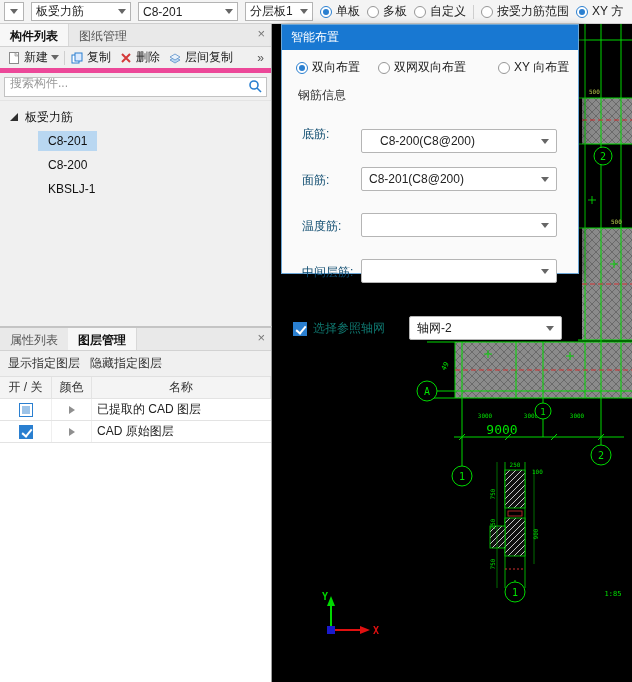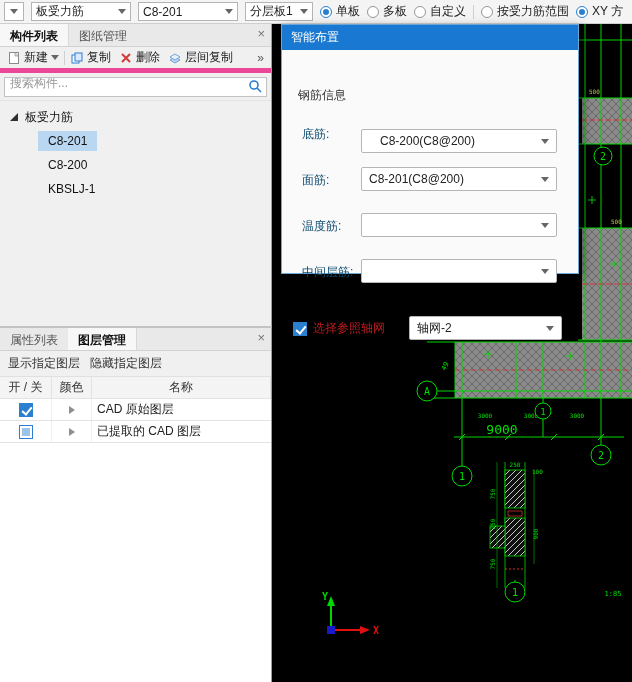--- a/index.html
+++ b/index.html
@@ -66,21 +66,21 @@
 
   
   .dialog{position:absolute;left:281px;top:24px;width:298px;height:250px;background:#fafafa;
           border:1px solid #6ba6d6;box-shadow:3px 4px 10px rgba(0,0,0,.5);z-index:8;}
   .dlg-title{height:25px;background:#1878d2;color:#fff;display:flex;align-items:center;padding-left:9px;}
   .dlg-radios{position:absolute;left:14px;top:34px;display:flex;gap:18px;align-items:center;}
   .grp-label{position:absolute;left:16px;top:62px;color:#333;}
   .flabel{position:absolute;left:20px;color:#0c4a6e;}
   .dcombo{position:absolute;left:79px;width:196px;height:24px;background:#fff;border:1px solid #b5b5b5;
           border-radius:2px;display:flex;align-items:center;justify-content:space-between;padding:0 7px;}
-  .axis-cb{position:absolute;left:11px;top:295px;display:flex;align-items:center;gap:6px;color:#b91c1c;}
+  .axis-cb{position:absolute;left:11px;top:295px;display:flex;align-items:center;gap:6px;color:#0f766e;}
   .axis-combo{left:127px;top:291px;width:153px;}
 
   
   .cad{position:absolute;left:272px;top:24px;width:360px;height:658px;background:#000;z-index:1;}
   .cad svg{display:block;}
   .cad text{font-family:"DejaVu Sans Mono","Liberation Mono",monospace;}
 </style>
 </head>
 <body>
 
@@ -318,43 +318,57 @@
       <div class="flatbtn">隐藏指定图层</div>
     </div>
     <div class="ltable">
       <div class="lrow head">
         <div class="hcell">开 / 关</div>
         <div class="hcell">颜色</div>
         <div class="hcell">名称</div>
       </div>
       <div class="lrow">
         <div class="c1">
+            <span class="cb partial"></span>
+          </div>
+        <div class="c2">
+            <span class="rexp"></span>
+          </div>
+        <div class="c3">已提取的 CAD 图层</div>
+      </div>
+      <div class="lrow">
+        <div class="c1">
             <span class="cb checked"></span>
           </div>
         <div class="c2">
             <span class="rexp"></span>
           </div>
         <div class="c3">CAD 原始图层</div>
       </div>
-      <div class="lrow">
-        <div class="c1">
-            <span class="cb partial"></span>
-          </div>
-        <div class="c2">
-            <span class="rexp"></span>
-          </div>
-        <div class="c3">已提取的 CAD 图层</div>
-      </div>
     </div>
   </div>
 
   <div class="dialog">
     <div class="dlg-title">
       <span>智能布置</span>
     </div>
+    <div class="dlg-radios">
+      <label class="radio">
+        <span class="rdot checked"></span>
+        <span>双向布置</span>
+      </label>
+      <label class="radio">
+        <span class="rdot"></span>
+        <span>双网双向布置</span>
+      </label>
+      <label class="radio" style="margin-left:14px;">
+        <span class="rdot"></span>
+        <span>XY 向布置</span>
+      </label>
+    </div>
     <div class="grp-label">钢筋信息</div>
 
     <div class="flabel" style="top:101px;">底筋:</div>
     <div class="dcombo" style="top:104px;padding-left:18px;">
       <span>C8-200(C8@200)</span>
       <span class="darr"></span>
     </div>
 
     <div class="flabel" style="top:147px;">面筋:</div>
     <div class="dcombo" style="top:142px;">

